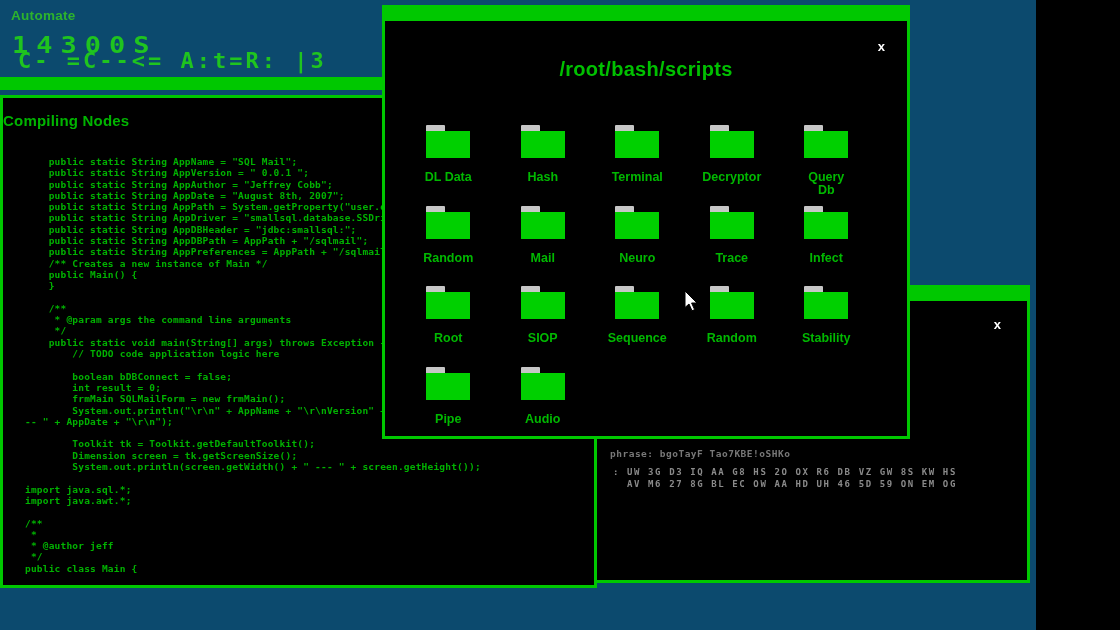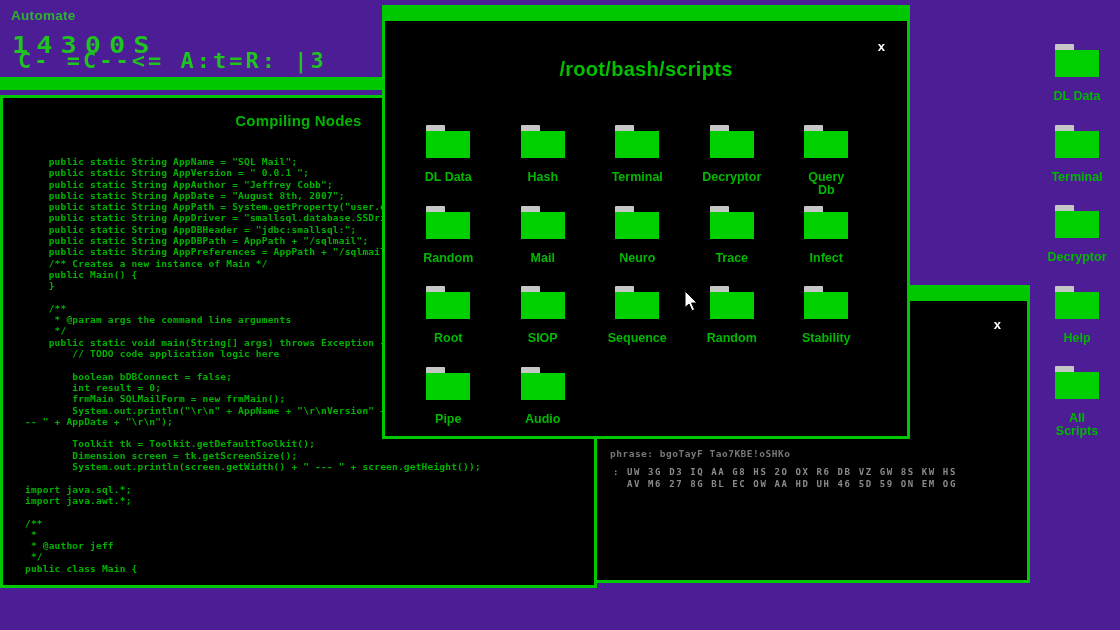--- a/index.html
+++ b/index.html
@@ -1,17 +1,17 @@
 <!DOCTYPE html>
 <html><head>
 <meta charset="utf-8">
 <style>
   html,body { margin:0; padding:0; background:#000; }
   #stage {
-    position:relative; width:1120px; height:630px; background:#4c1d95;
+    position:relative; width:1036px; height:630px; background:#0c4a6e;
     overflow:hidden; font-family:"Liberation Sans", sans-serif;
   }
   pre { margin:12px; background:transparent; }
 
   
   .menu-label {
     position:absolute; left:11px; top:8px;
     font-size:13.5px; font-weight:700; color:#2db32d; letter-spacing:.3px;
   }
   .clock-line1 {
@@ -48,21 +48,21 @@
   .win { position:absolute; background:#000; border:3px solid #00c800; box-sizing:border-box; }
   .titlebar { position:absolute; left:0; top:0; width:100%; height:13px; background:#00c800; }
   .close-x {
     position:absolute; color:#ffffff; font-weight:700; font-size:13px; line-height:13px;
     font-family:"Liberation Sans", sans-serif; cursor:default;
   }
 
   
   #code-win { left:0; top:95px; width:597px; height:493px; z-index:2; }
   .code-title {
-    position:absolute; left:0; top:14px; width:100%; text-align:center;
+    position:absolute; left:0; top:14px; width:100%; 
     font-size:15px; font-weight:700; color:#00b400; letter-spacing:.2px;
   }
   .code-body {
     position:absolute; left:10px; top:46px;
     font-family:"DejaVu Sans Mono", monospace; font-weight:700;
     font-size:9.5px; line-height:11.3px; letter-spacing:.2px; color:#00b200;
     white-space:pre;
   }
 
   

